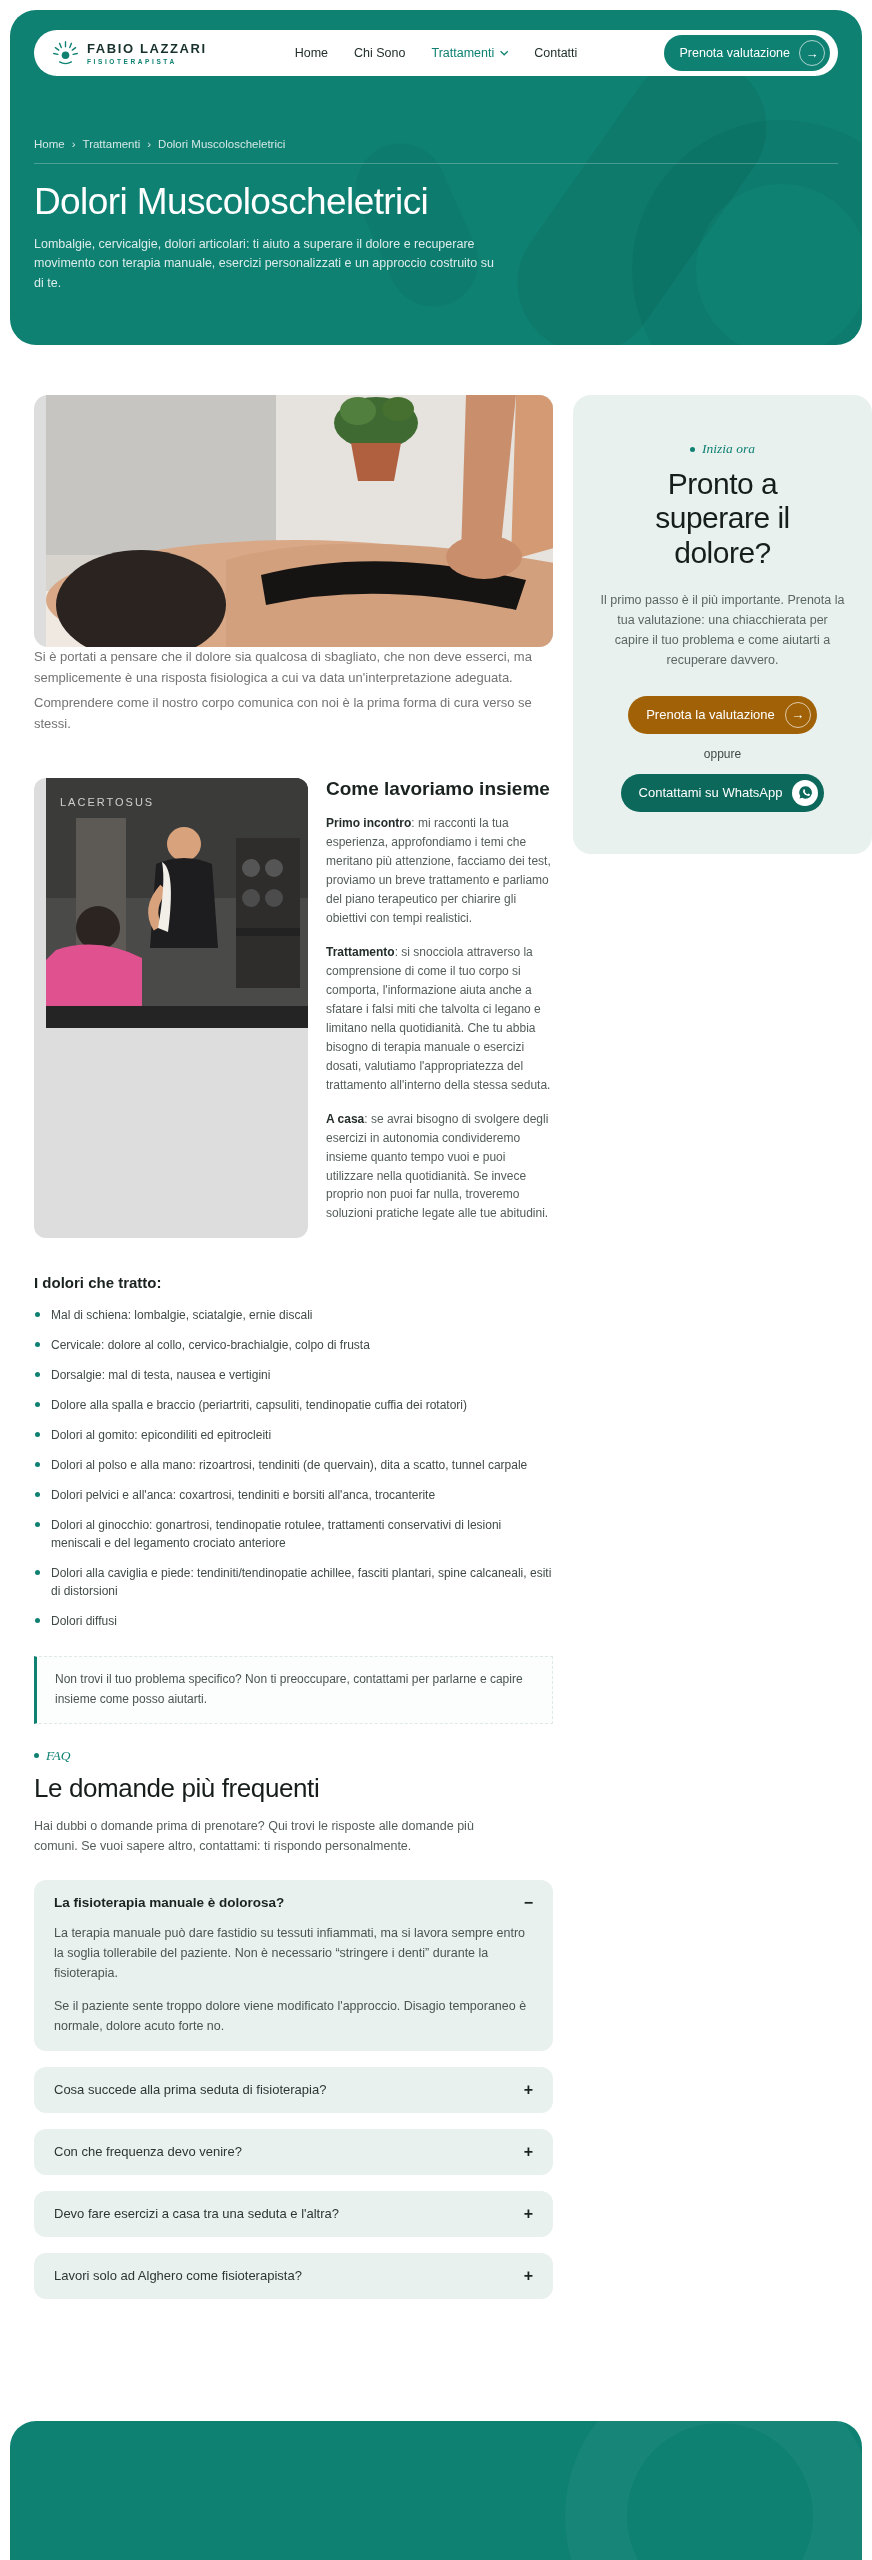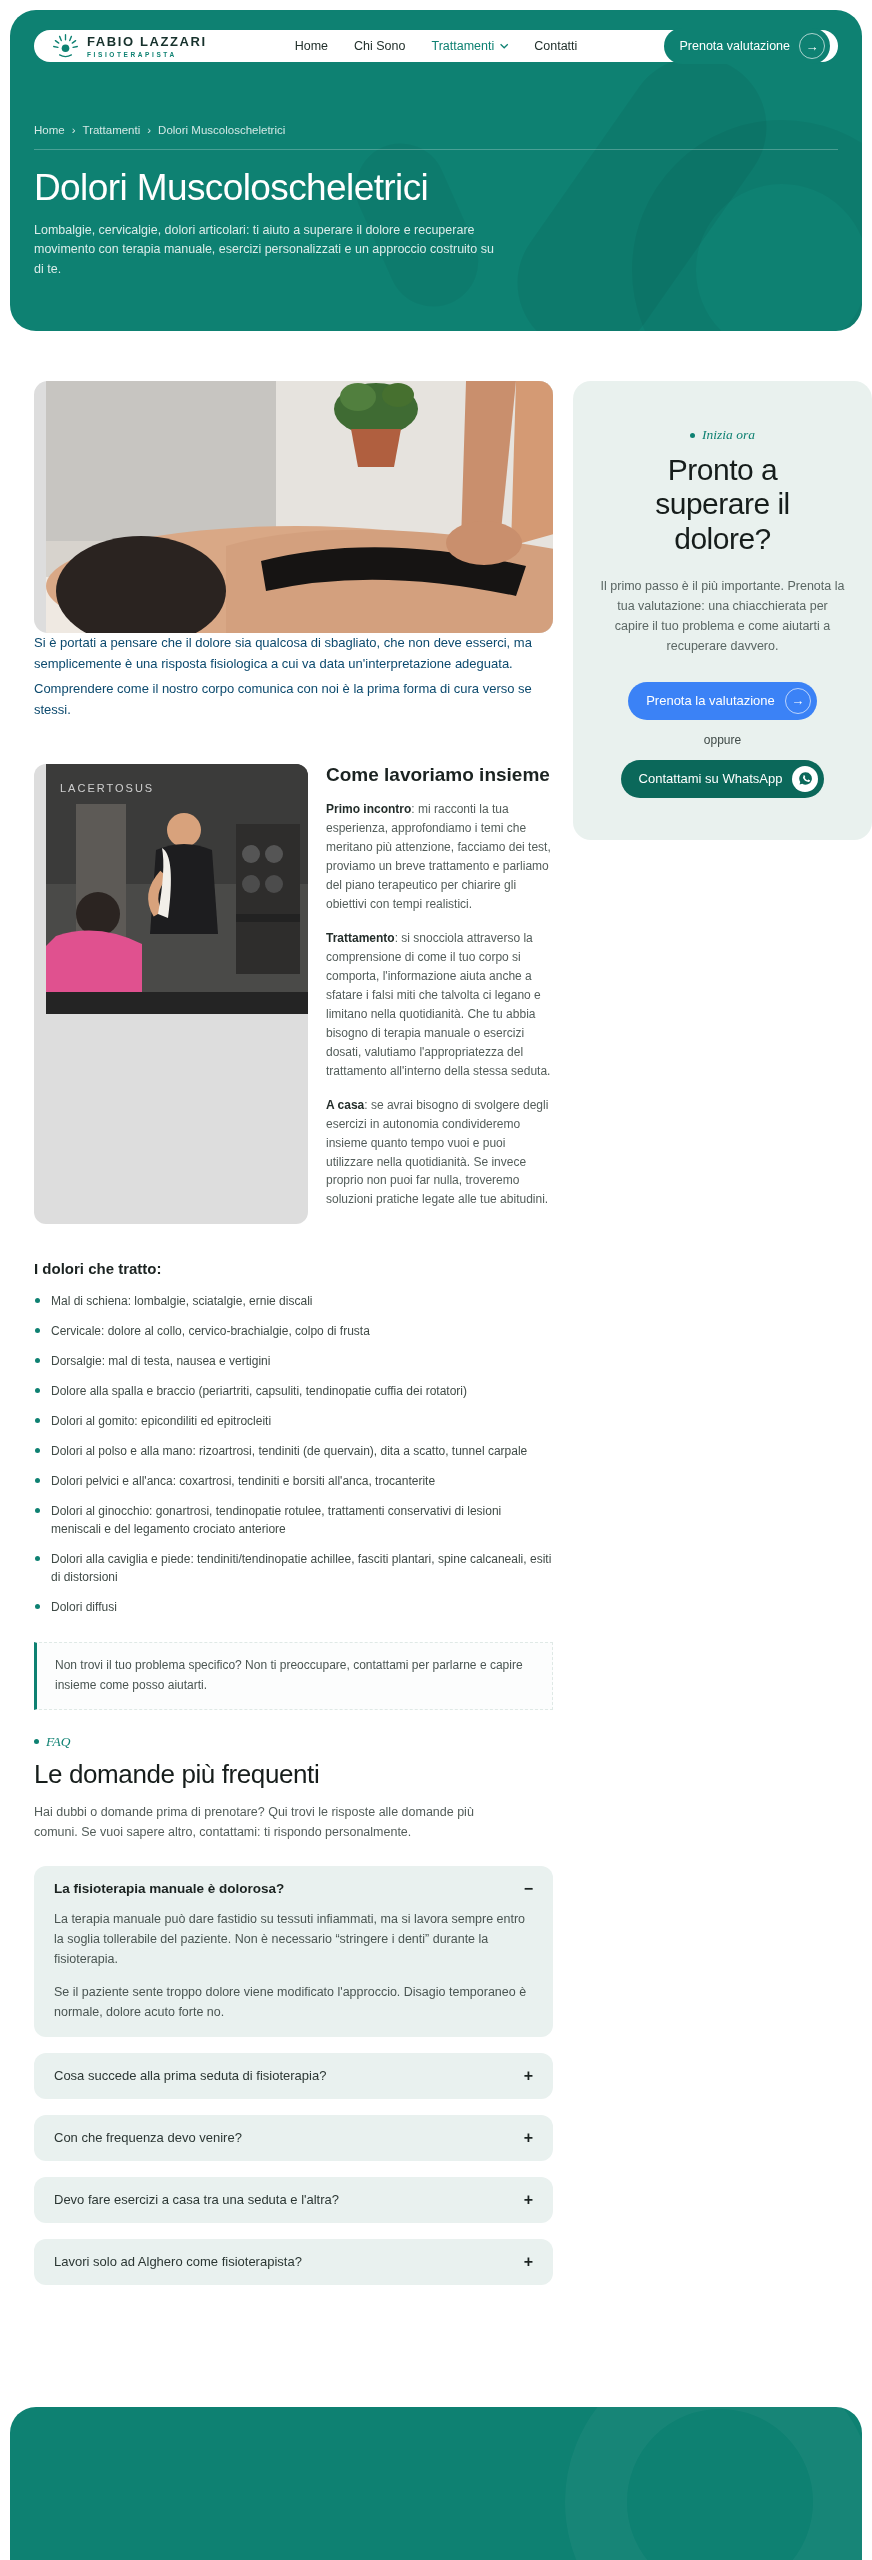--- a/index.html
+++ b/index.html
@@ -8,21 +8,21 @@
   a { text-decoration:none; color:inherit; }
 
   
   .shell { padding:10px 10px 0; }
   .hero { background:#0e8172; border-radius:26px; padding:20px 24px 52px; position:relative; overflow:hidden; }
   .deco { position:absolute; pointer-events:none; }
   .hero .deco-a { right:-70px; top:110px; width:300px; height:300px; border-radius:50%; border:64px solid rgba(0,0,0,.045); }
   .hero .deco-b { right:150px; top:30px; width:140px; height:330px; border-radius:80px; background:rgba(0,0,0,.05); transform:rotate(35deg); }
   .hero .deco-c { right:400px; top:130px; width:90px; height:170px; border-radius:48px; background:rgba(0,0,0,.04); transform:rotate(-24deg); }
 
-  .navbar { position:relative; z-index:3; background:#fff; border-radius:999px; height:32px;
+  .navbar { position:relative; z-index:3; background:#fff; border-radius:999px; height:46px;
             display:flex; align-items:center; padding:0 8px 0 18px; }
   .brand { display:flex; align-items:center; gap:8px; }
   .brand svg { width:27px; height:27px; color:#0e8172; }
   .brand-name { font-size:13px; font-weight:700; letter-spacing:1.6px; color:#17312c; }
   .brand-sub { font-size:6.5px; font-weight:700; letter-spacing:2.6px; color:#0e8172; margin-top:2px; }
   .nav-links { position:absolute; left:50%; transform:translateX(-50%); display:flex; gap:26px; font-size:12.5px; color:#22302c; align-items:center; }
   .nav-link.active { color:#0e8172; display:flex; align-items:center; gap:5px; }
   .nav-link.active svg { width:9px; height:6px; }
   .nav-cta { margin-left:auto; background:#0e8172; color:#fff; border-radius:999px; display:flex; align-items:center; gap:9px;
              padding:5px 5px 5px 16px; font-size:12.5px; border:none; cursor:pointer; }
@@ -37,21 +37,21 @@
   
   .main { display:flex; align-items:flex-start; gap:20px; padding:50px 24px 0 34px; }
   .col-left { width:519px; }
   .col-right { width:299px; flex-shrink:0; }
 
   .photo { display:block; border-radius:14px; overflow:hidden; background:#ddd;padding-left:12px; }
   .photo svg { display:block; }
   .photo-2 { border-radius:12px; flex-shrink:0; }
 
   .section-h2 { margin:36px 0 14px; font-size:29px; font-weight:500; letter-spacing:-.4px; color:#161d1b; }
-  .body-text { font-size:13px; line-height:1.6; color:#0c4a6e; }
+  .body-text { font-size:13px; line-height:1.6; color:#737373; }
   .body-text + .body-text { margin-top:4px; }
 
   .row2 { display:flex; gap:18px; margin-top:44px; }
   .row2-text h3 { font-size:19px; font-weight:600; margin-bottom:14px; color:#1b2321; }
   .row2-text p { font-size:12px; line-height:1.58; color:#535d5a; margin-bottom:15px; }
   .row2-text b { color:#232d2a; }
 
   .pains-title { margin-top:36px; font-size:15px; font-weight:700; color:#1b2321; }
   .pains-list { list-style:none; margin-top:15px; }
   .pains-list li { position:relative; padding-left:17px; font-size:12px; line-height:1.5; color:#404b47; margin-bottom:12px; }
@@ -74,21 +74,21 @@
   .faq-toggle { font-size:16px; font-weight:600; color:#1b2321; line-height:1; }
   .faq-a { margin-top:12px; font-size:12.5px; line-height:1.6; color:#4a5552; }
   .faq-a + .faq-a { margin-top:13px; }
 
   
   .cta-card { background:#e9f1ee; border-radius:18px; padding:46px 26px 42px; text-align:center; }
   .cta-card .eyebrow { justify-content:center; }
   .cta-title { margin:10px auto 20px; font-size:30px; font-weight:500; letter-spacing:-.5px; line-height:1.14; color:#161d1b; max-width:200px; }
   .cta-text { font-size:12.5px; line-height:1.6; color:#5a6663; }
   .btn { display:inline-flex; align-items:center; gap:10px; border-radius:999px; color:#fff; font-size:13px; border:none; cursor:pointer; }
-  .btn-primary { background:#3b82f6; padding:6px 6px 6px 18px; margin-top:26px; }
+  .btn-primary { background:#a16207; padding:6px 6px 6px 18px; margin-top:26px; }
   .oppure { margin:13px 0; font-size:12px; color:#3f4a47; }
   .btn-whatsapp { background:#0b685a; padding:6px 6px 6px 18px; }
   .wa-circle { width:26px; height:26px; background:#fff; border-radius:50%; display:flex; align-items:center; justify-content:center; }
   .wa-circle svg { width:15px; height:15px; }
 
   
   .footer { margin:122px 10px 15px; background:#0e8172; border-radius:26px; padding:170px 44px 58px;
             position:relative; overflow:hidden; color:#fff; }
   .footer .deco-ring { left:555px; top:-60px; width:310px; height:310px; border-radius:50%; border:62px solid rgba(255,255,255,.04); }
 </style>

